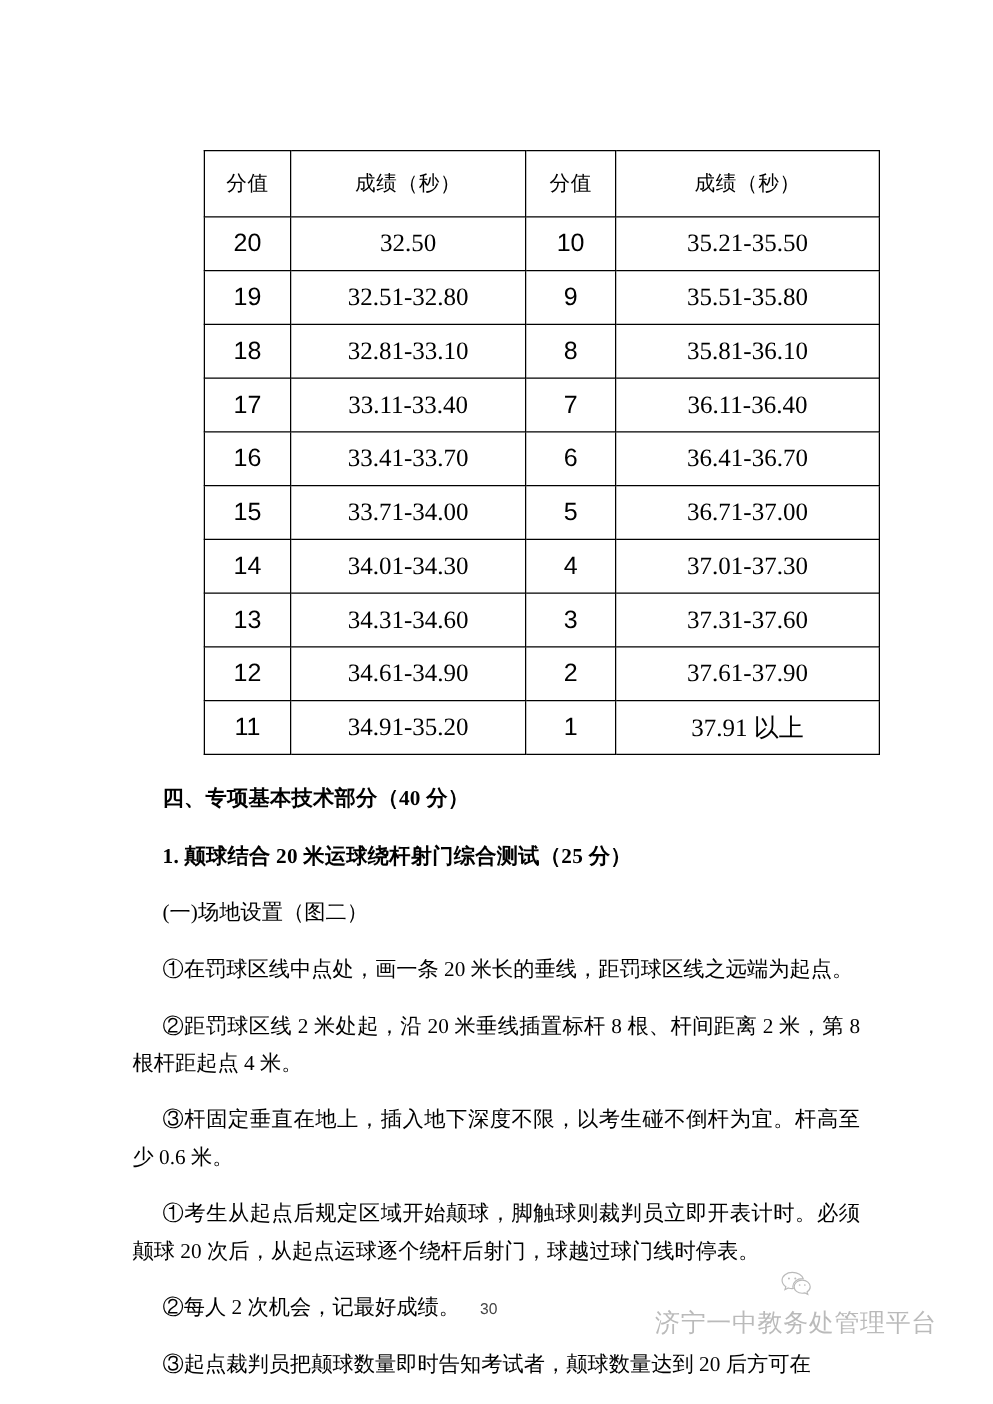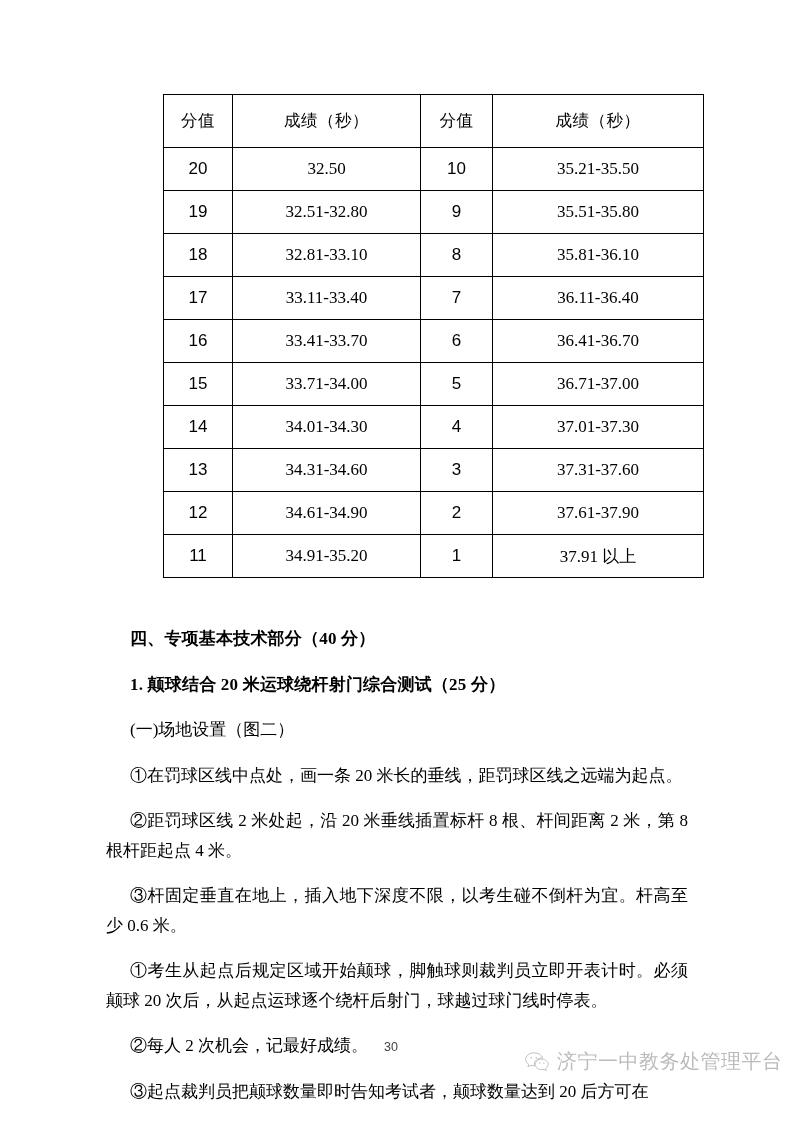--- a/index.html
+++ b/index.html
@@ -20,21 +20,21 @@
     position: absolute;
     inset: 0;
     width: 794px;
     height: 1123px;
   }
 
   
   .score-table-wrap {
     position: absolute;
     left: 163px;
-    top: 94px;
+    top: 120px;
     width: 540px;
   }
   table.score-table {
     border-collapse: collapse;
     width: 540px;
     table-layout: fixed;
   }
   table.score-table td,
   table.score-table th {
     border: 1px solid #000000;
@@ -49,21 +49,21 @@
   col.c-time2  { width: 211px; }
 
   table.score-table thead th {
     height: 52px;
     font-family: "Liberation Serif", "DejaVu Serif", serif;
     font-size: 16.5px;
     letter-spacing: 0.5px;
   }
   table.score-table tbody td {
     height: 42px;
-    font-size: 17px;
+    font-size: 20px;
     text-align: center;
   }
   td.pts, th.pts {
     font-family: "Liberation Sans", "DejaVu Sans", sans-serif;
     font-weight: bold;
     font-size: 15.5px;
   }
   td.val {
     font-family: Liberation Serif, serif;
     font-size: 15.5px;
@@ -105,26 +105,27 @@
     right: 12px;
     top: 1040px;
     text-align: center;
     font-family: "Liberation Sans", "DejaVu Sans", sans-serif;
     font-size: 12.5px;
     color: #444444;
   }
   .watermark {
     position: absolute;
     left: 524px;
-    top: 1048px;
+    top: 1016px;
     display: flex;
     align-items: center;
     gap: 7px;
     opacity: 0.42;
     filter: blur(0.25px);
+    flex-direction: column;
   }
   .watermark .wm-text {
     font-family: "Liberation Sans", "DejaVu Sans", sans-serif;
     font-size: 20px;
     color: #5c5c5c;
     letter-spacing: 0.5px;
     white-space: nowrap;
   }
   .wechat-icon {
     width: 26px;

